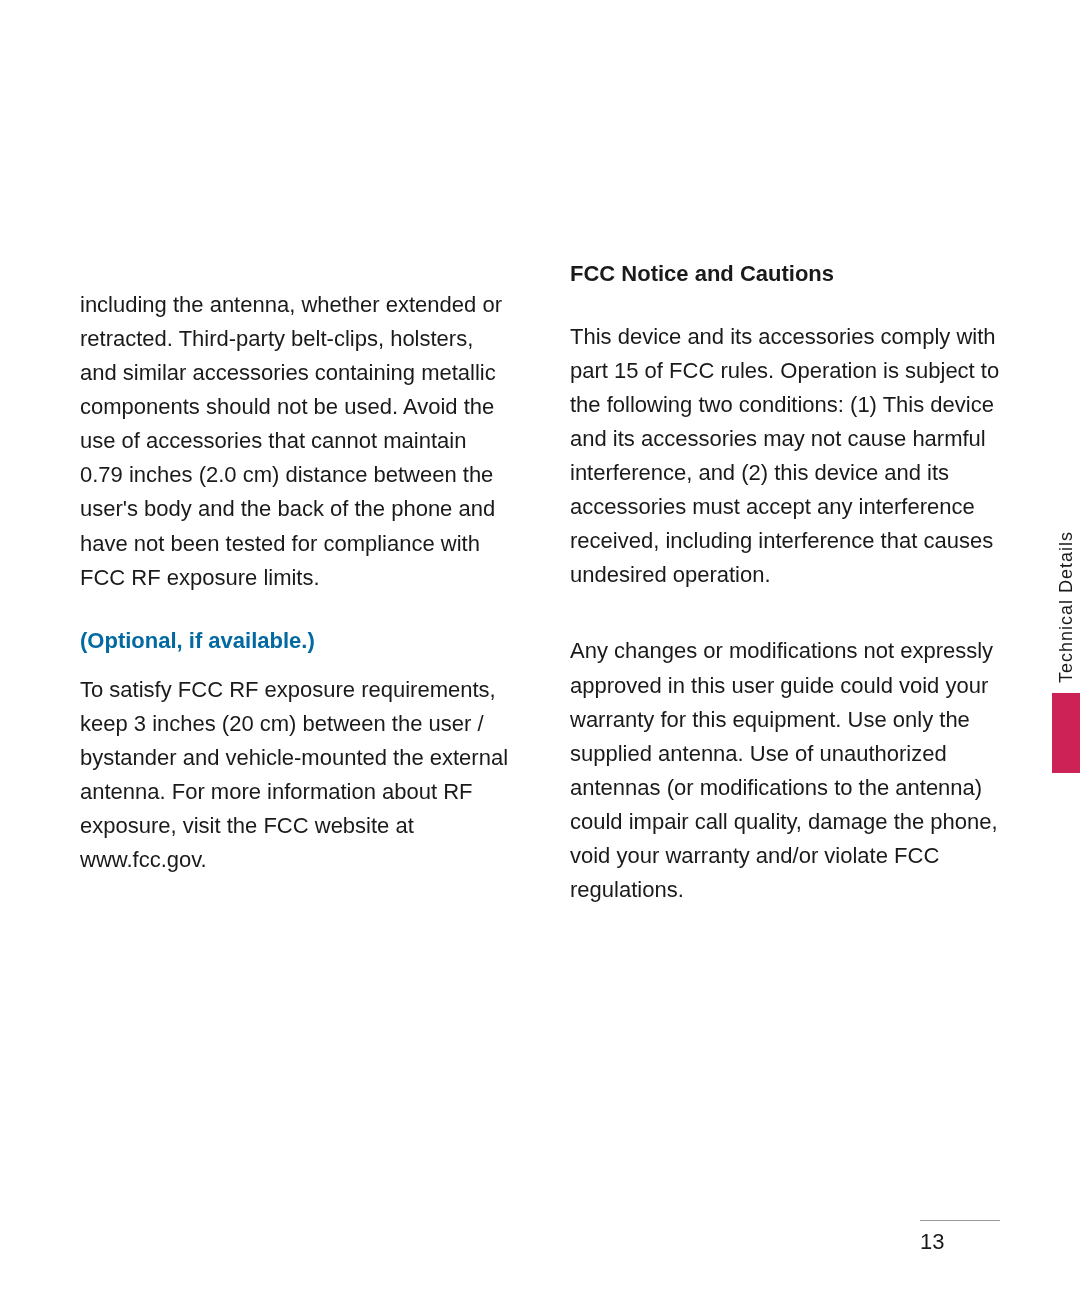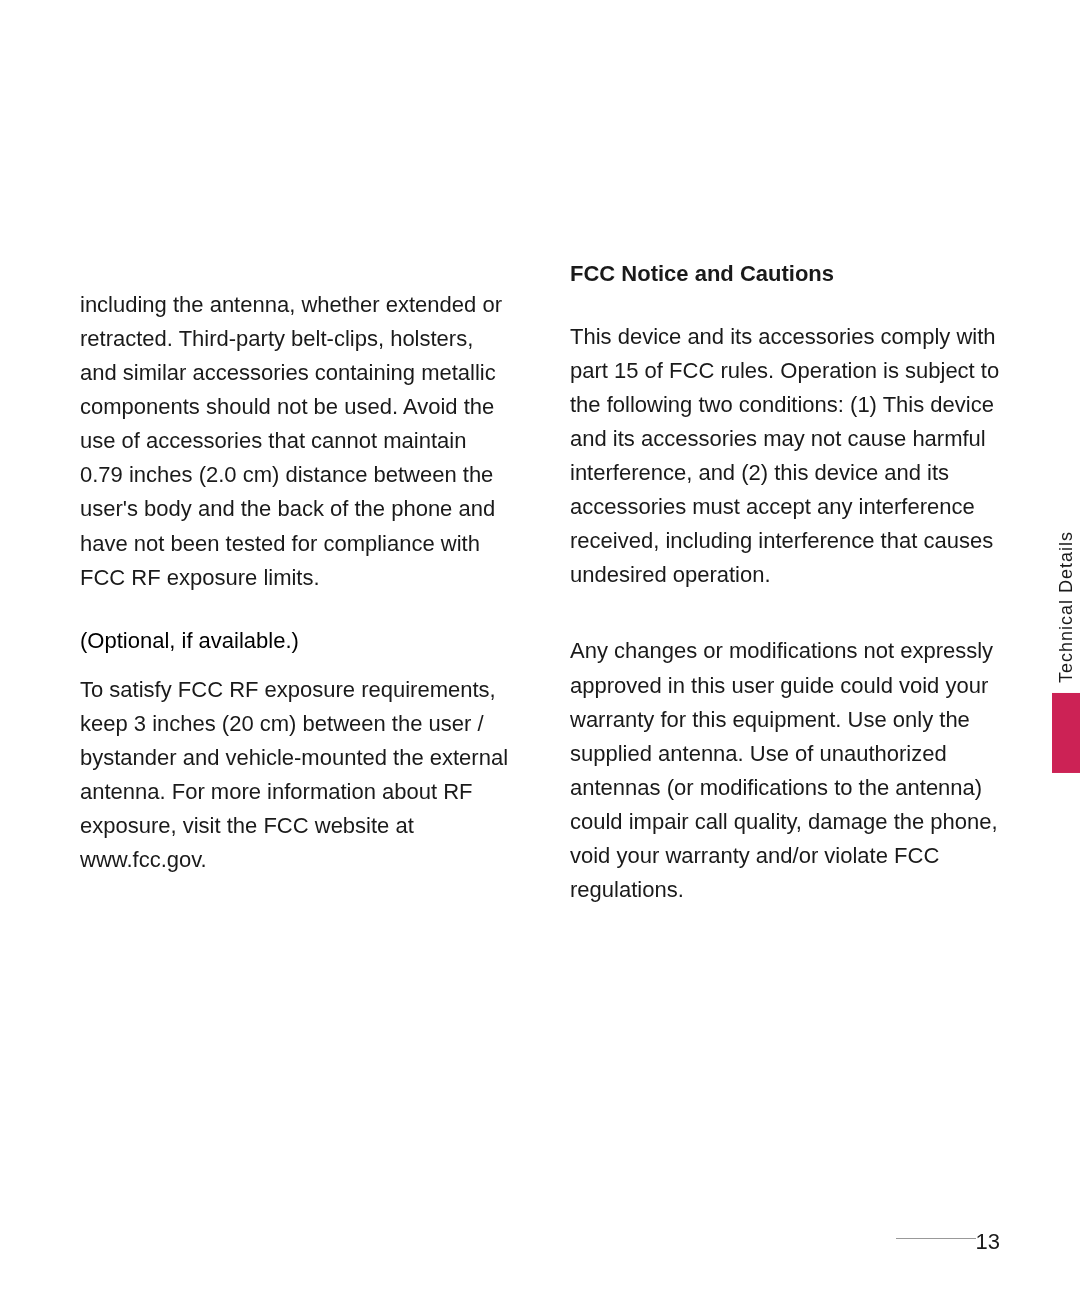--- a/index.html
+++ b/index.html
@@ -58,22 +58,22 @@
     .section-heading {
       font-size: 22px;
       font-weight: bold;
       color: #1a1a1a;
       line-height: 1.45;
       margin-bottom: 6px;
     }
 
     .section-subheading {
       font-size: 22px;
-      font-weight: normal;
-      color: #000000;
+      font-weight: bold;
+      color: #0369a1;
       line-height: 1.45;
       margin-bottom: 16px;
     }
 
     
     .sidebar-tab {
       position: absolute;
       right: 0;
       top: 50%;
       transform: translateY(-50%);
@@ -99,21 +99,22 @@
       height: 80px;
       background: #cc2255;
     }
 
     
     .page-footer {
       position: absolute;
       bottom: 40px;
       right: 80px;
       display: flex;
-      align-items: center;
+      flex-direction: column;
+      align-items: flex-start;
     }
 
     .footer-line {
       width: 80px;
       height: 1px;
       background: #999;
       margin-bottom: 8px;
     }
 
     .page-number {

